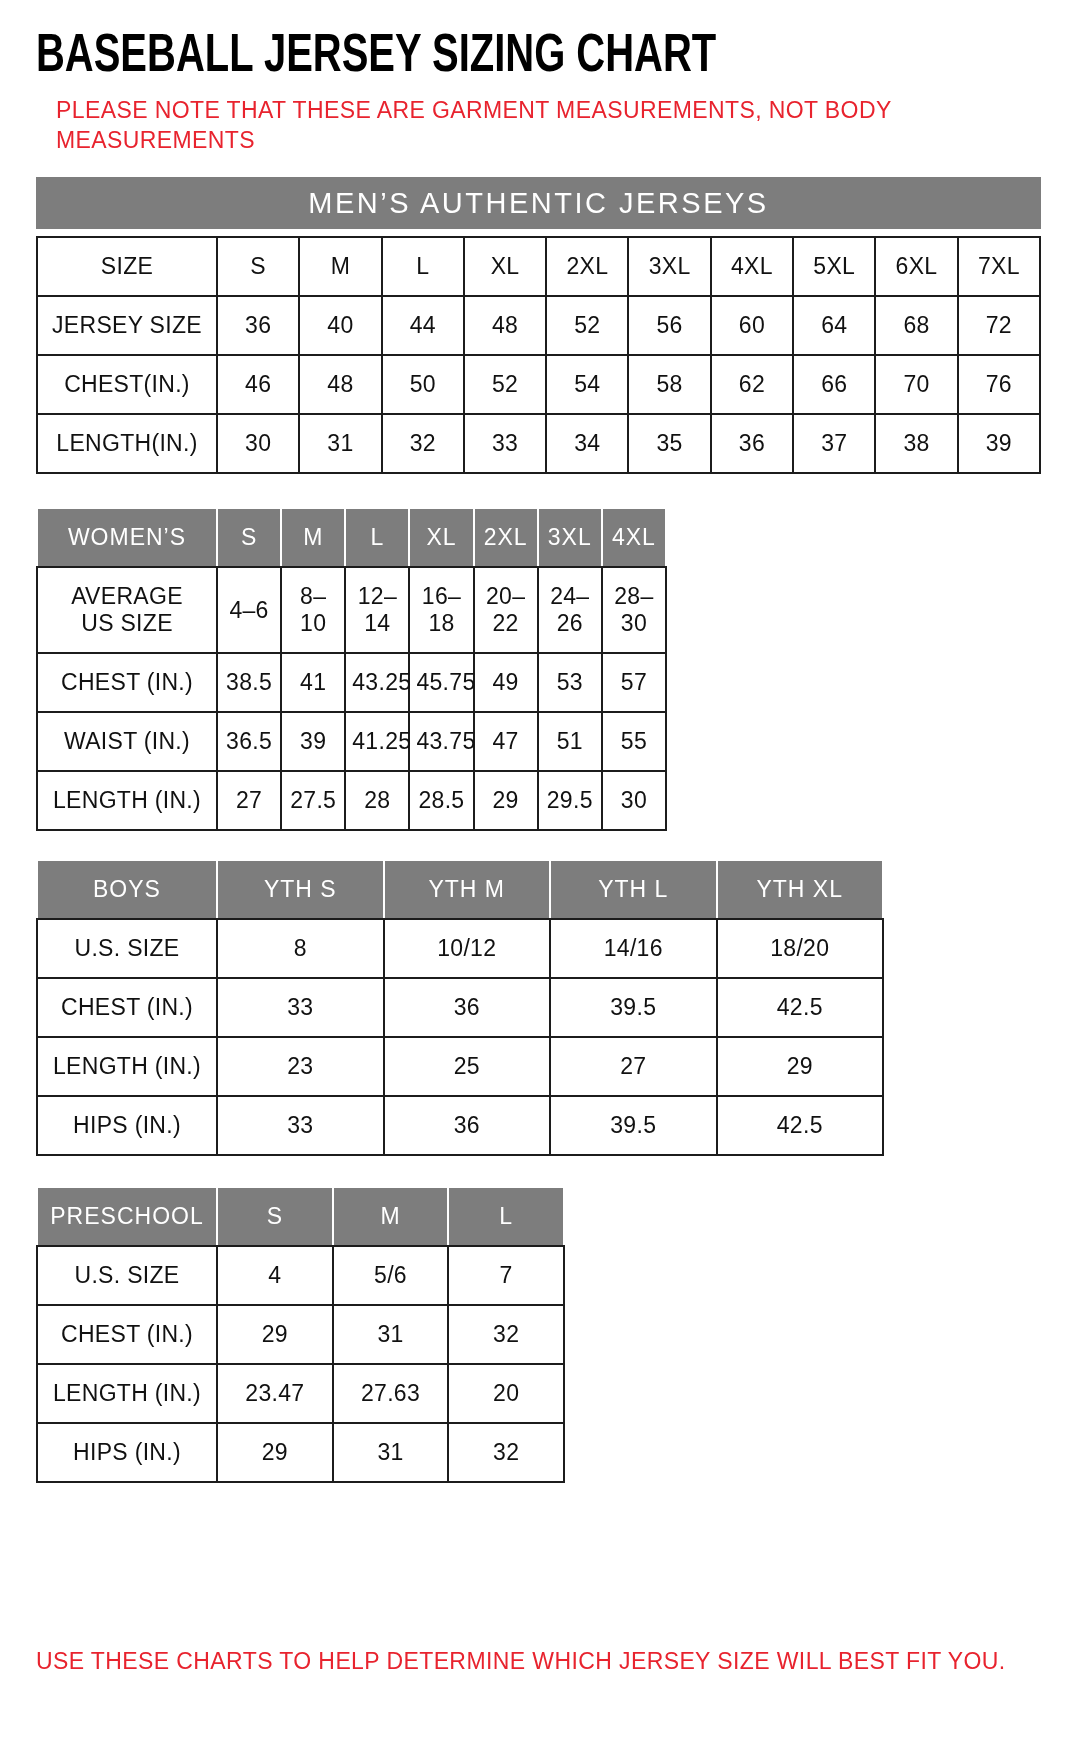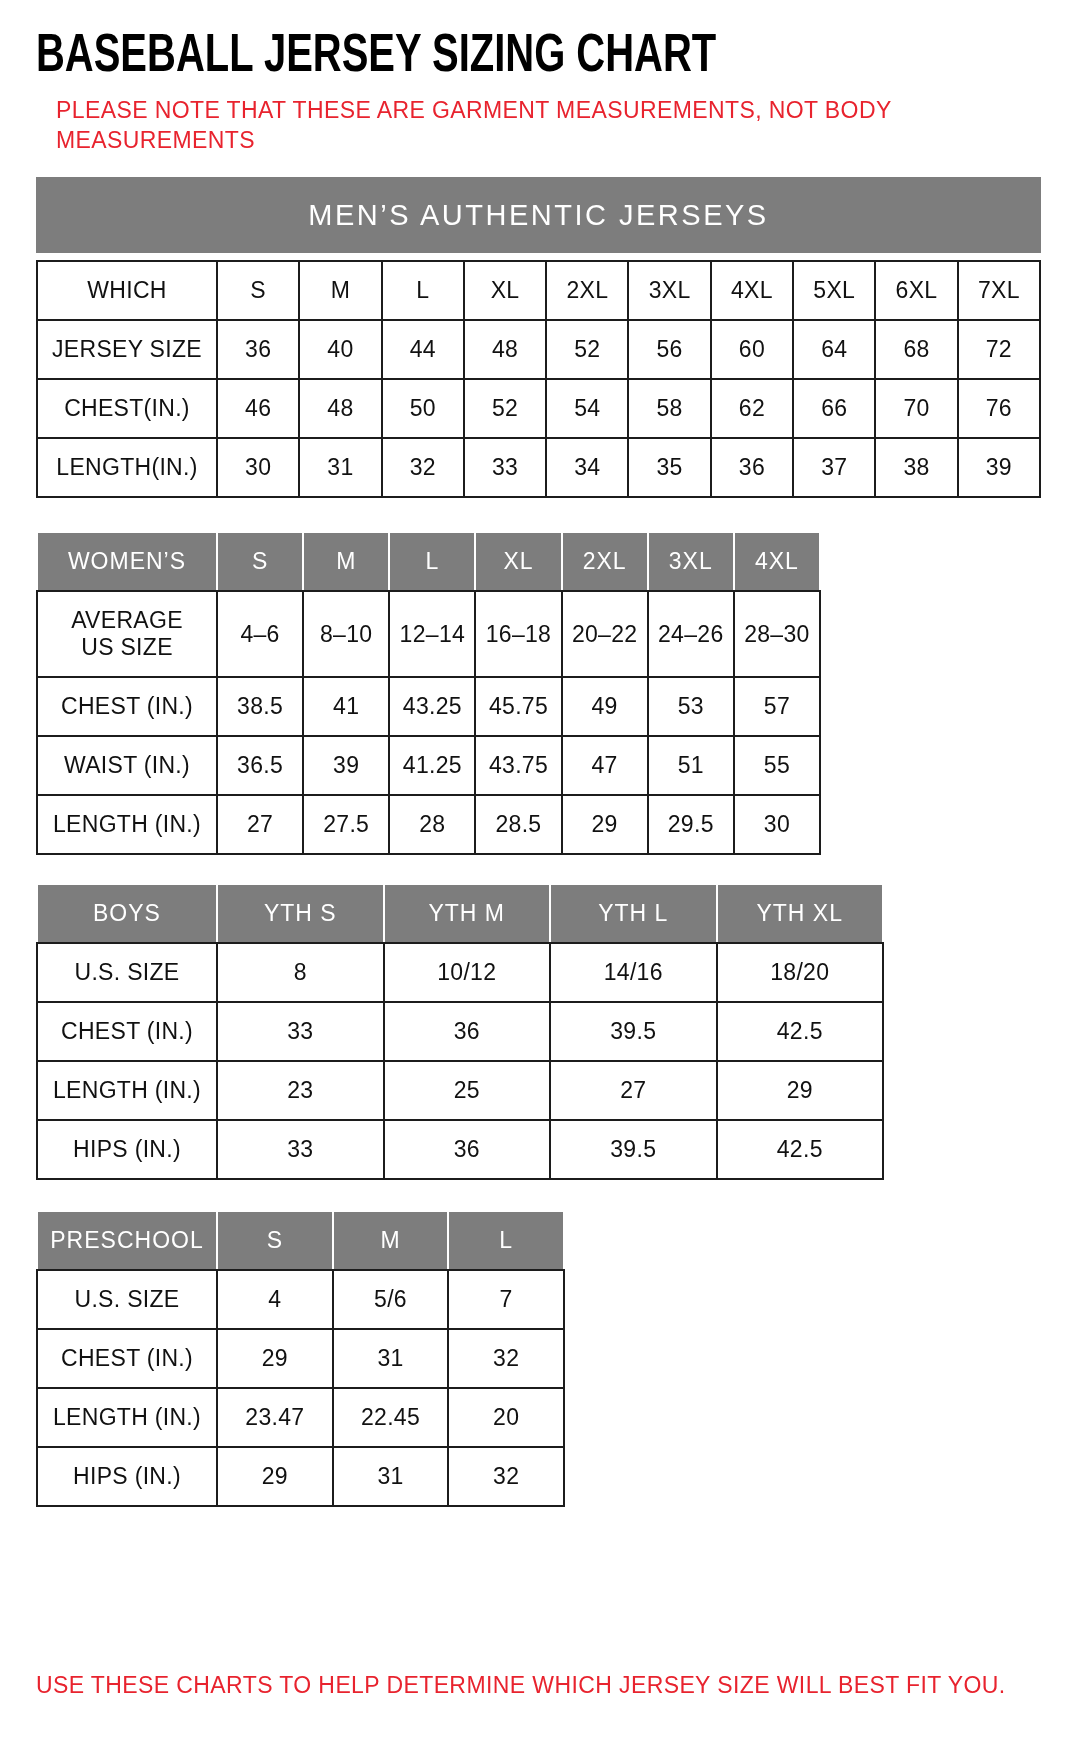--- a/index.html
+++ b/index.html
@@ -29,21 +29,21 @@
     font-size: 23px;
     line-height: 1.32;
     letter-spacing: 0.4px;
     color: var(--red, #e8232e);
     margin-left: 20px;
   }
 
   .banner {
     margin-top: 22px;
     width: 1005px;
-    height: 76px;
+    height: 52px;
     background: var(--gray, #7d7d7d);
     color: #fff;
     display: flex;
     align-items: center;
     justify-content: center;
     font-size: 29px;
     letter-spacing: 2.5px;
   }
 
   table.tbl {
@@ -56,21 +56,21 @@
     vertical-align: middle;
     font-size: 23px;
     font-weight: normal;
     padding: 15px 6px;
     color: #111;
     letter-spacing: 0.3px;
   }
   .tbl th:first-child, .tbl td:first-child { width: 180px; white-space: pre-line; }
 
   .mens { width: 1005px; margin-top: 7px; }
-  .womens { width: 785px; margin-top: 33px; }
+  .womens { width: 631px; margin-top: 33px; }
   .boys { width: 848px; margin-top: 28px; }
   .preschool { width: 529px; margin-top: 30px; }
 
   
   .gray-head tr.head th {
     background: var(--gray, #7d7d7d);
     color: #fff;
     border: 2px solid #ffffff;
     border-bottom: 2px solid var(--border, #1c1c1c);
     letter-spacing: 1px;
@@ -90,21 +90,21 @@
 
   <h1 class="title">BASEBALL JERSEY SIZING CHART</h1>
 
   <p class="note">PLEASE NOTE THAT THESE ARE GARMENT MEASUREMENTS, NOT BODY MEASUREMENTS</p>
 
   <div class="banner">MEN’S AUTHENTIC JERSEYS</div>
 
   <table class="tbl mens plain-head">
       <tbody>
         <tr class="head">
-          <th>WHICH</th>
+          <th>SIZE</th>
           <th>S</th>
           <th>M</th>
           <th>L</th>
           <th>XL</th>
           <th>2XL</th>
           <th>3XL</th>
           <th>4XL</th>
           <th>5XL</th>
           <th>6XL</th>
           <th>7XL</th>
@@ -263,21 +263,21 @@
         </tr>
         <tr class="body">
           <th>CHEST (IN.)</th>
           <td>29</td>
           <td>31</td>
           <td>32</td>
         </tr>
         <tr class="body">
           <th>LENGTH (IN.)</th>
           <td>23.47</td>
-          <td>22.45</td>
+          <td>27.63</td>
           <td>20</td>
         </tr>
         <tr class="body">
           <th>HIPS (IN.)</th>
           <td>29</td>
           <td>31</td>
           <td>32</td>
         </tr>
       </tbody>
     </table>

